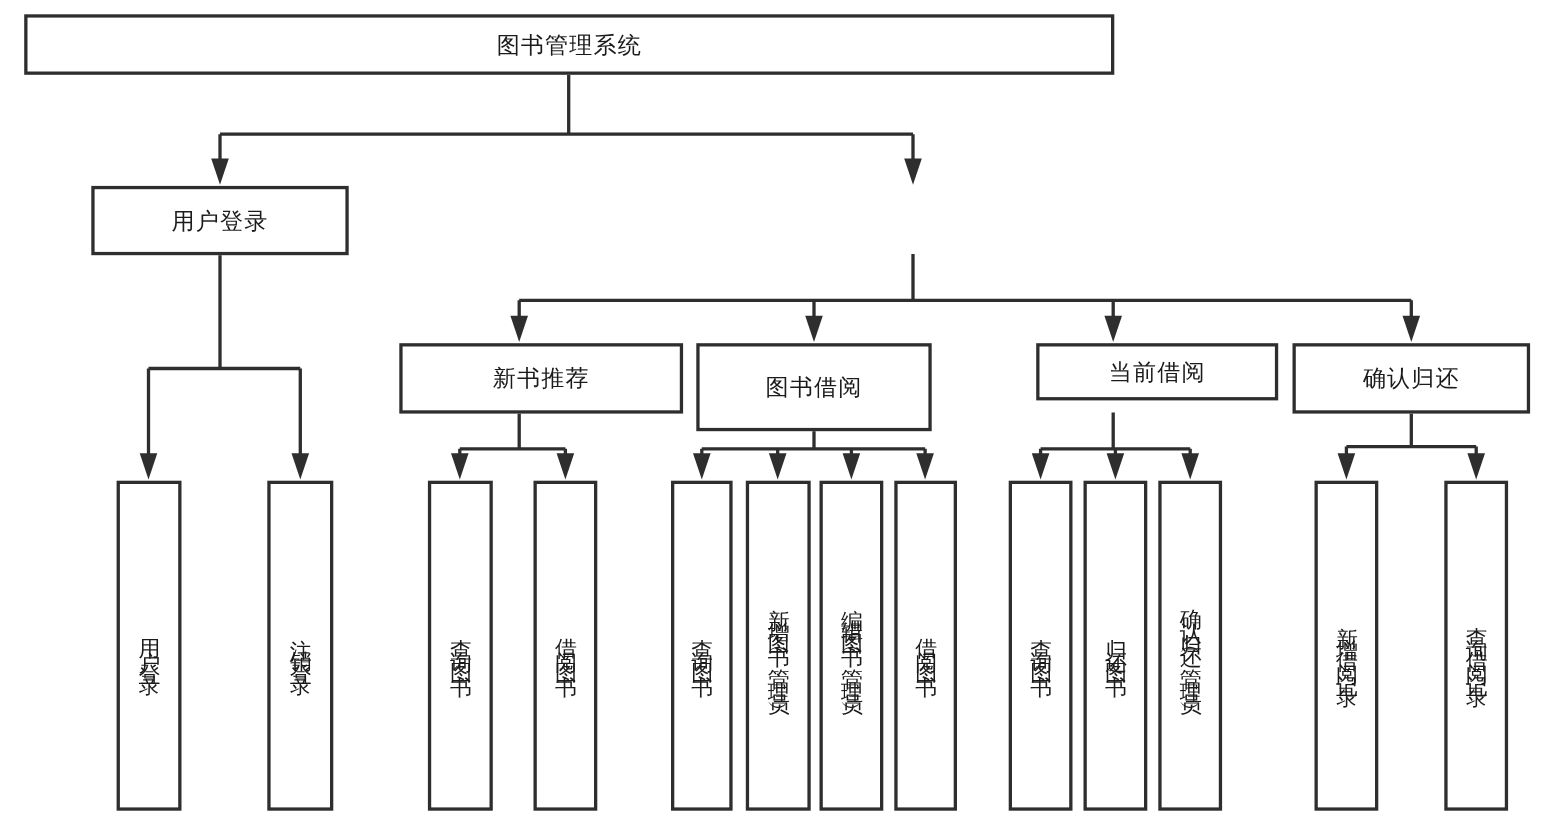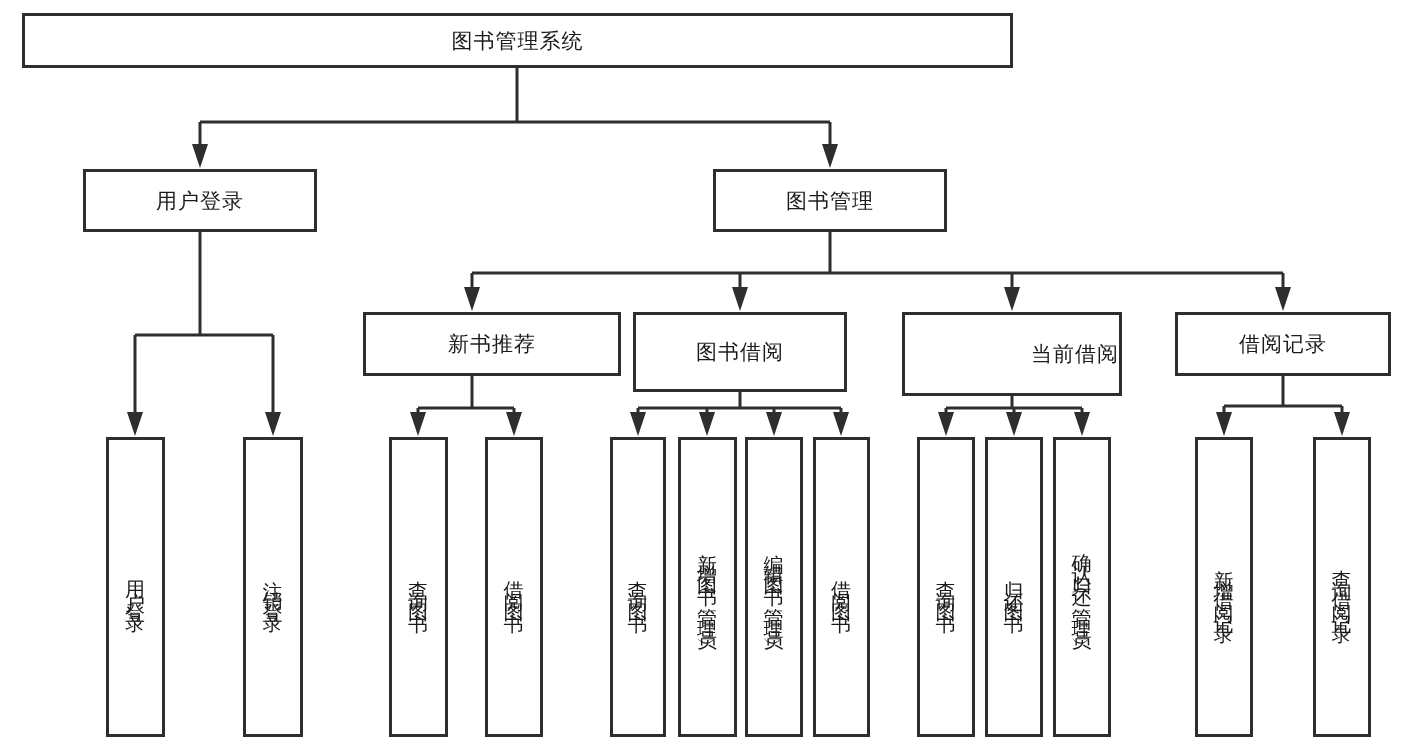--- a/index.html
+++ b/index.html
@@ -91,35 +91,32 @@
     </g>
   </svg>
 
   <div class="box" style="left:22px;top:13px;width:991px;height:55px;">
     <span class="hlabel">图书管理系统</span>
   </div>
 
   <div class="box" style="left:83px;top:169px;width:234px;height:63px;">
     <span class="hlabel">用户登录</span>
   </div>
-  <div class="box" style="left:713px;top:169px;width:234px;height:63px;">
-    <span class="hlabel">图书管理</span>
-  </div>
 
   <div class="box" style="left:363px;top:312px;width:258px;height:64px;">
     <span class="hlabel">新书推荐</span>
   </div>
   <div class="box" style="left:633px;top:312px;width:214px;height:80px;">
     <span class="hlabel">图书借阅</span>
   </div>
-  <div class="box" style="left:902px;top:312px;width:220px;height:84px;justify-content:flex-end;">
+  <div class="box" style="left:942px;top:312px;width:220px;height:52px;">
     <span class="hlabel">当前借阅</span>
   </div>
   <div class="box" style="left:1175px;top:312px;width:216px;height:64px;">
-    <span class="hlabel">借阅记录</span>
+    <span class="hlabel">确认归还</span>
   </div>
 
   <div class="box leaf" style="left:106px;top:437px;width:59px;height:300px;">
     <span class="vtext">用户登录</span>
   </div>
   <div class="box leaf" style="left:243px;top:437px;width:60px;height:300px;">
     <span class="vtext">注销登录</span>
   </div>
   <div class="box leaf" style="left:389px;top:437px;width:59px;height:300px;">
     <span class="vtext">查询图书</span>

